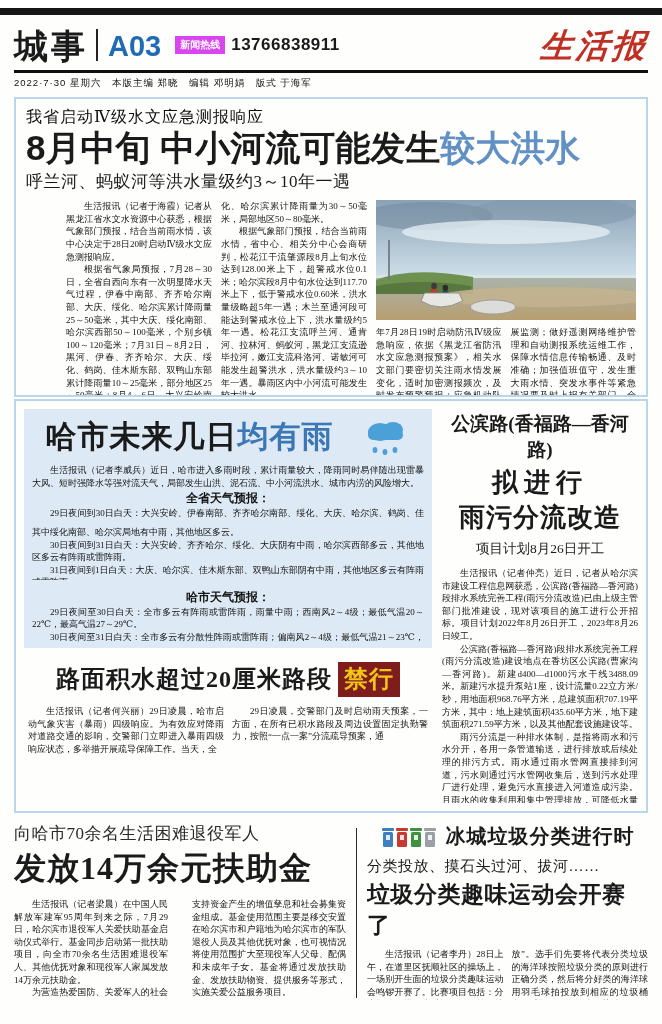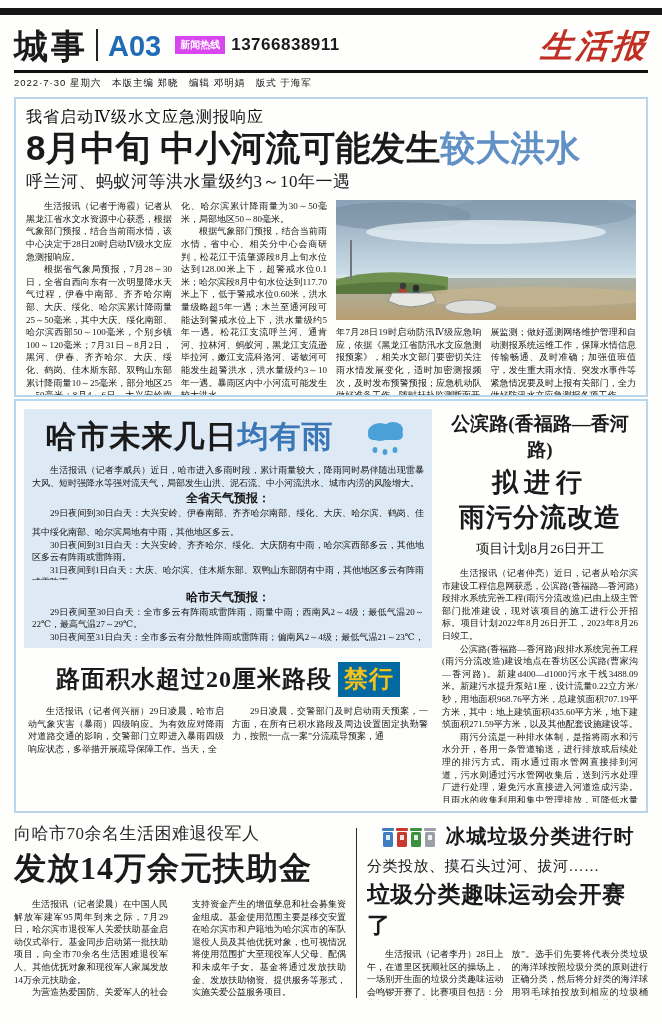--- a/index.html
+++ b/index.html
@@ -25,40 +25,40 @@
   .bt { font-size:9px; line-height:12.6px; text-align:justify; color:#141414; }
   .bt p { margin:0; }
   .ind { text-indent:2em; }
 
   
   .flood-box { height:300px; overflow:hidden; }
   .flood-kicker { font-size:16px; color:#101010; letter-spacing:1px; }
   .flood-title { font-family:"Liberation Sans","DejaVu Sans",sans-serif; font-weight:900; font-size:35px; line-height:1.15; white-space:nowrap; letter-spacing:0; }
   .flood-title .blue { color:#6190c5; }
   .flood-sub { font-size:17px; margin-top:2px; letter-spacing:.5px; }
-  .flood-body { display:flex; gap:9px; margin-top:7px; height:200px; overflow:hidden; }
+  .flood-body { display:flex; gap:9px; margin-top:7px; height:200px; overflow:hidden;margin-left:40px; }
   .fcol { width:146px; flex:none; overflow:hidden; }
   .flood-right { flex:1; display:flex; flex-direction:column; gap:6px; overflow:hidden; }
   .photo { width:100%; height:120px; flex:none; }
   .flood-right-cols { display:flex; gap:9px; flex:1; overflow:hidden; }
   .flood-right-cols .rcol { flex:1; overflow:hidden; }
 
   
   .mid-box { height:414px; display:flex; gap:10px; padding:8px; }
   .mid-left { width:408px; flex:none; display:flex; flex-direction:column; }
   .weather-box { background:#dde9f4; padding:8px 8px 6px 8px; }
   .weather-head { display:flex; align-items:center; justify-content:center; gap:27px; }
   .weather-title { font-weight:700; font-size:31px; letter-spacing:1px; line-height:1.05; }
   .weather-title .blue { color:#3b76b5; }
   .weather-cols { display:flex; gap:8px; margin-top:7px; height:178px; overflow:hidden;flex-direction:column; }
   .weather-cols .wcol { flex:1; overflow:hidden; }
   .wh { text-align:center; font-weight:700; font-size:12px; margin:3px 0 2px 0 !important; text-indent:0 !important; }
   .ban-sec { padding:2px 4px 0 4px; }
   .ban-head { text-align:center; margin:12px 0 8px 0; font-weight:700; font-size:24px; letter-spacing:1px; }
-  .ban-badge { display:inline-block; background:#0369a1; color:#f2c318; font-weight:900; padding:1px 6px 2px 6px; margin-left:6px; font-family:Liberation Sans, sans-serif; }
+  .ban-badge { display:inline-block; background:#7f1d1d; color:#f2c318; font-weight:900; padding:1px 6px 2px 6px; margin-left:6px; font-family:Liberation Sans, sans-serif; }
   .ban-cols { display:flex; gap:8px; height:104px; overflow:hidden; }
   .ban-cols .bcol { flex:1; overflow:hidden; }
 
   .sidebar { flex:1; overflow:hidden; padding-top:2px; }
   .sb-t1 { text-align:center; font-weight:700; font-size:19px; letter-spacing:0; }
   .sb-t2 { text-align:center; font-weight:700; font-size:26px; letter-spacing:6px; margin-top:2px; }
   .sb-t3 { text-align:center; font-weight:700; font-size:26px; letter-spacing:1px; }
   .sb-t4 { text-align:center; font-size:13.5px; margin:5px 0 9px 0; }
   .sidebar .bt { overflow:hidden; }
 

